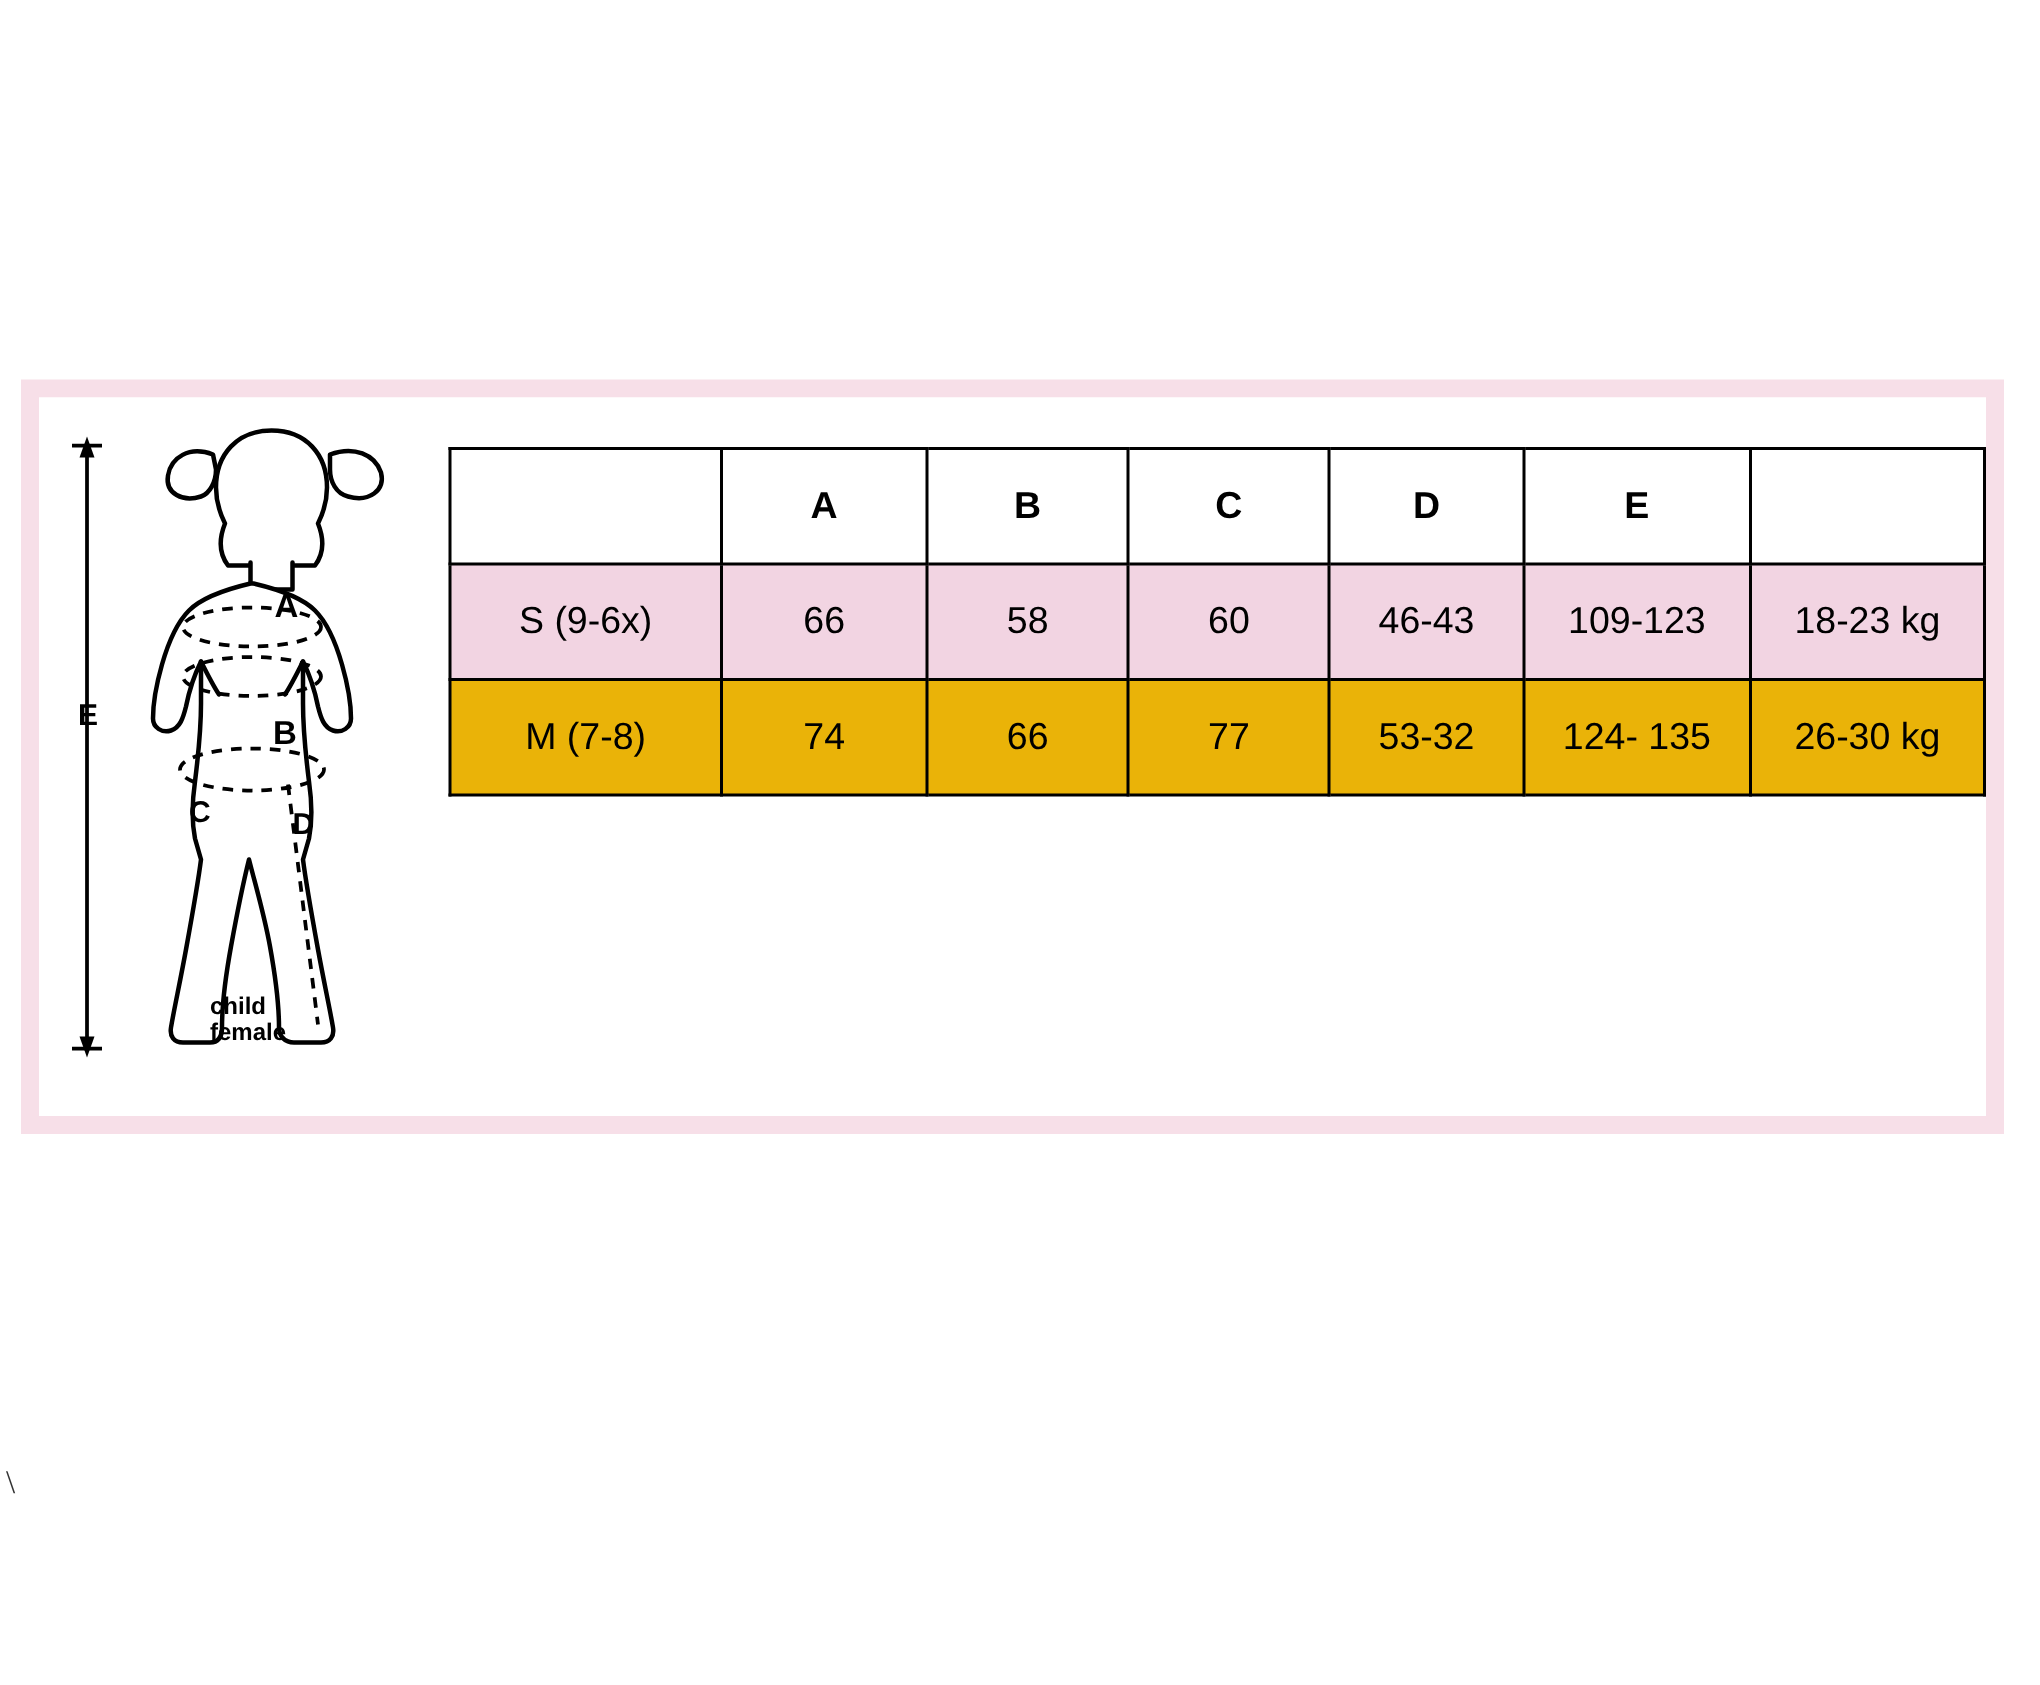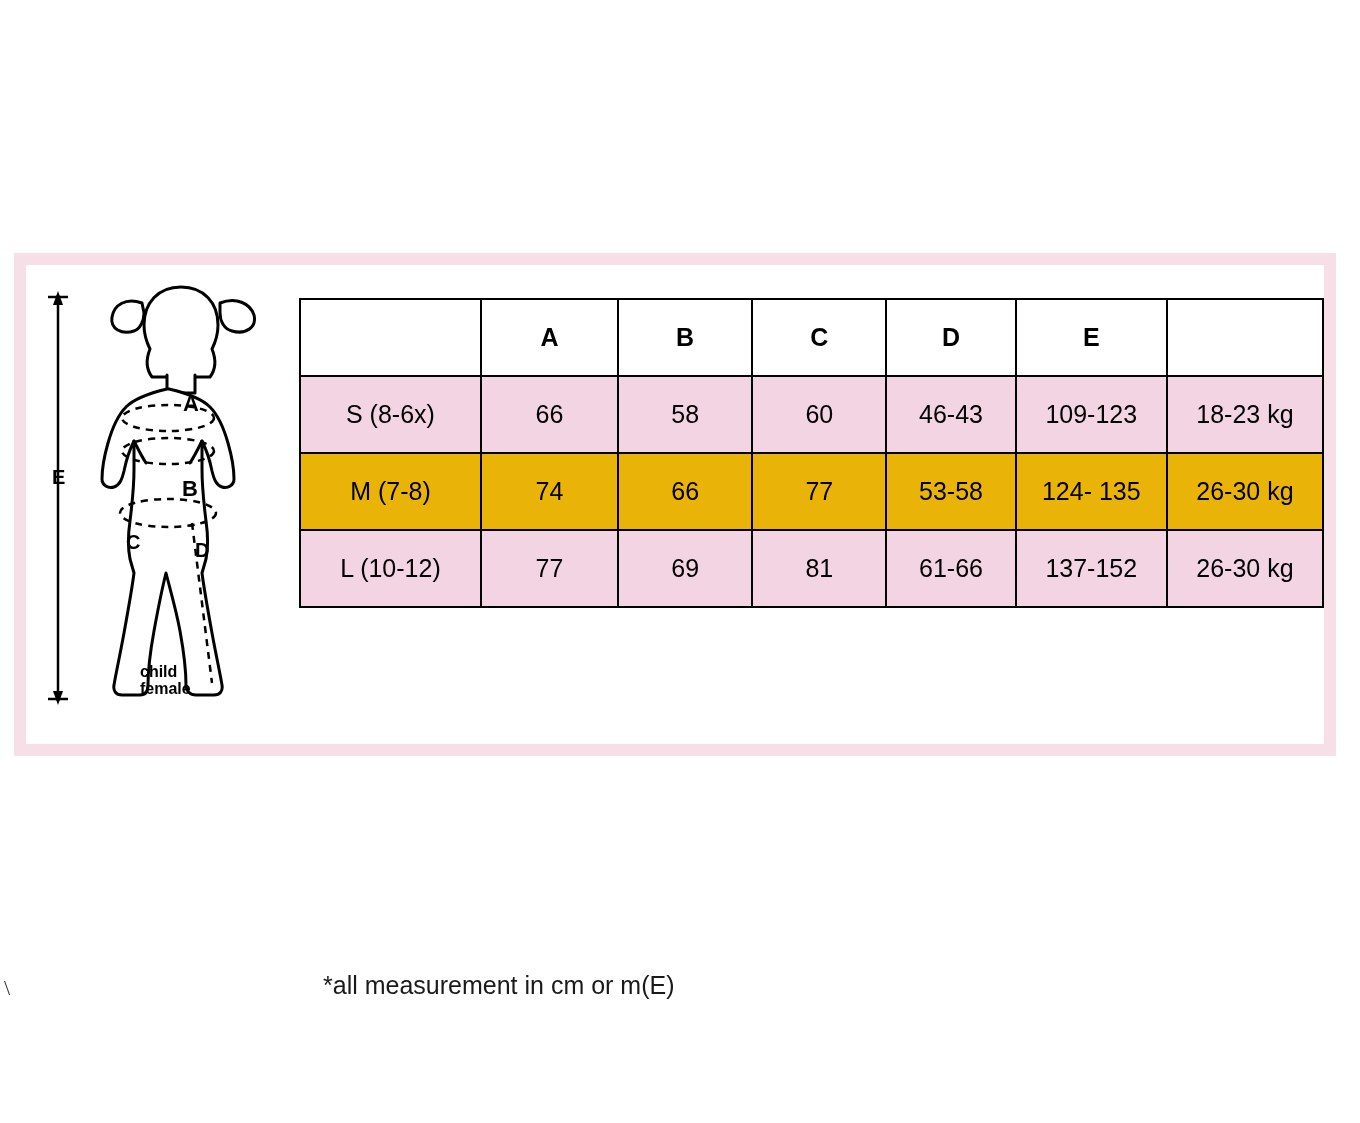--- a/index.html
+++ b/index.html
@@ -212,46 +212,36 @@
           <th>A</th>
           <th>B</th>
           <th>C</th>
           <th>D</th>
           <th>E</th>
           <th></th>
         </tr>
       </thead>
       <tbody>
         <tr class="shaded">
-          <td class="row-label">S (8-6x)</td>
+          <td class="row-label">S (9-6x)</td>
           <td>66</td>
           <td>58</td>
           <td>60</td>
           <td>46-43</td>
           <td>109-123</td>
           <td>18-23 kg</td>
         </tr>
         <tr class="plain">
           <td class="row-label">M (7-8)</td>
           <td>74</td>
           <td>66</td>
           <td>77</td>
-          <td>53-58</td>
+          <td>53-32</td>
           <td>124- 135</td>
-          <td>26-30 kg</td>
-        </tr>
-        <tr class="shaded">
-          <td class="row-label">L (10-12)</td>
-          <td>77</td>
-          <td>69</td>
-          <td>81</td>
-          <td>61-66</td>
-          <td>137-152</td>
           <td>26-30 kg</td>
         </tr>
       </tbody>
     </table>
 
-    <div id="footnote">*all measurement in cm or m(E)</div>
   </div>
 </div>
 
 <div id="stray-mark">\</div>
 
 </body></html>

